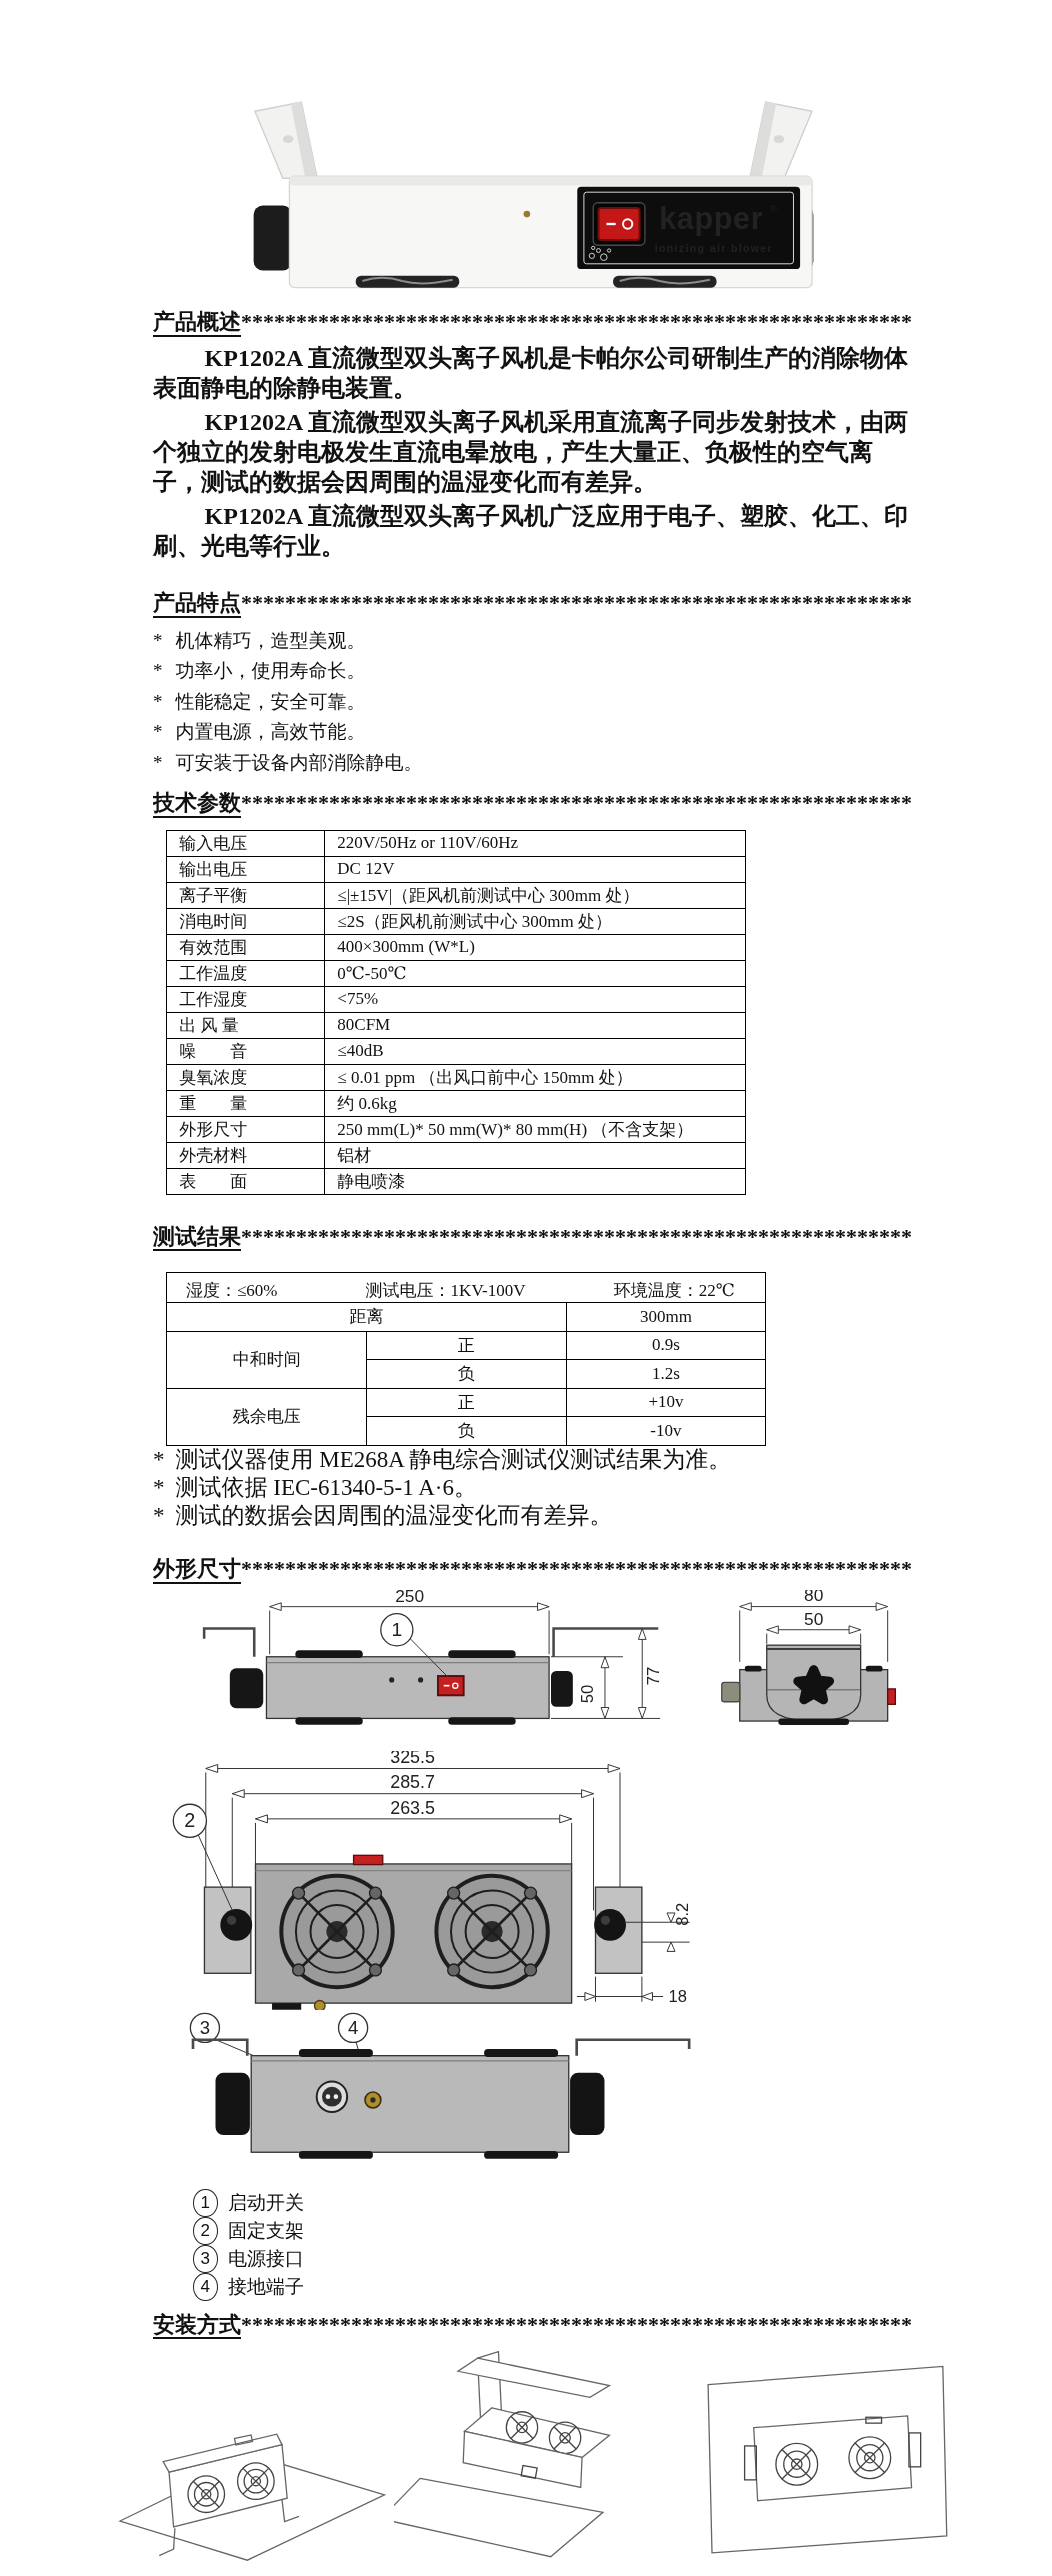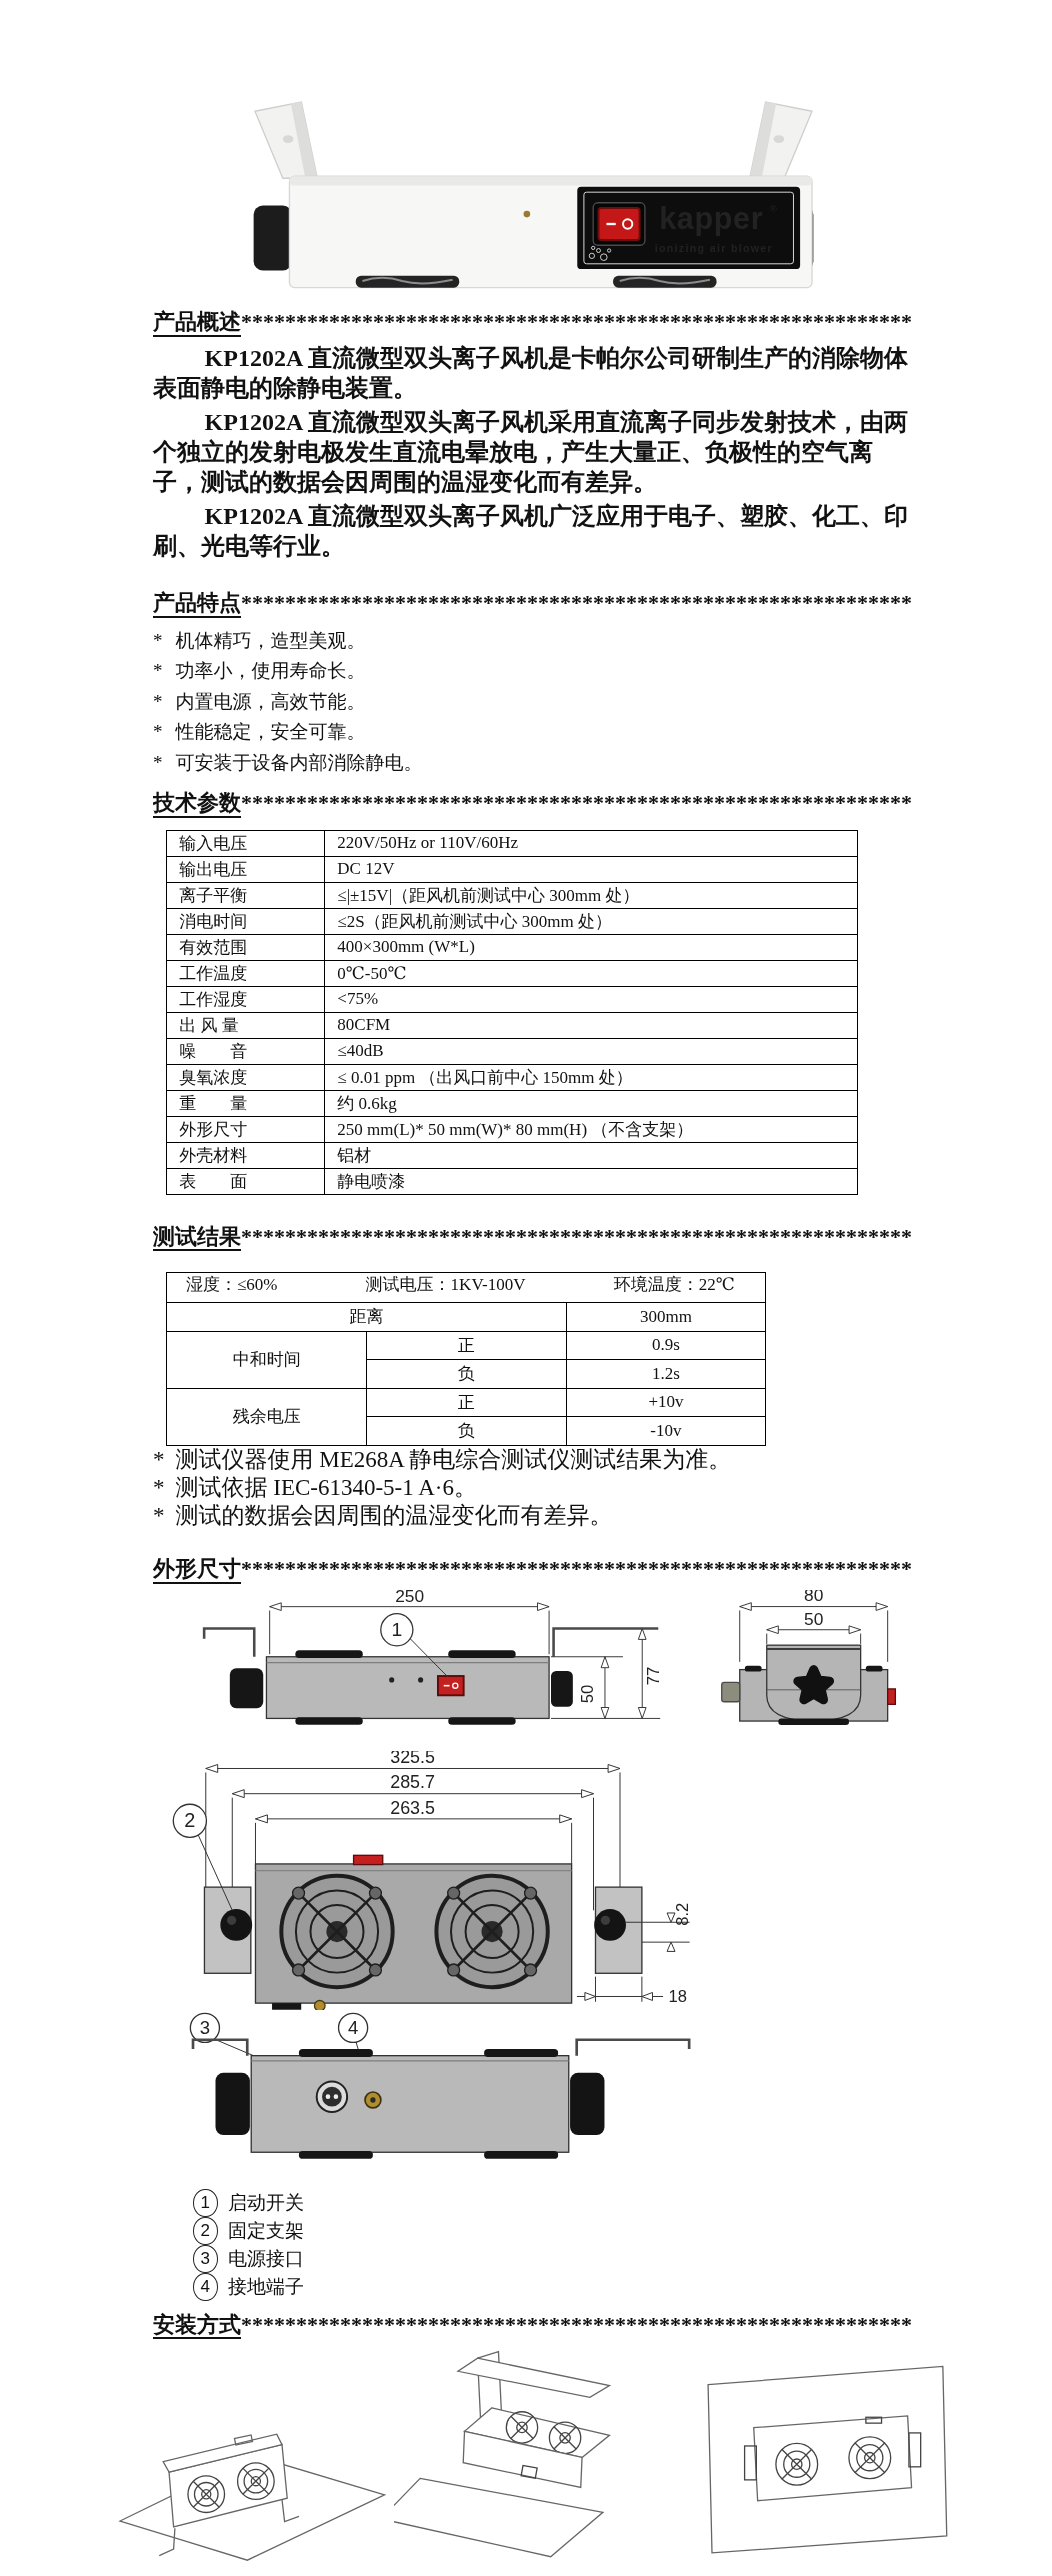--- a/index.html
+++ b/index.html
@@ -12,30 +12,30 @@
   .sec-head{margin:16px 0 0;font-weight:bold;font-size:22px;white-space:nowrap;overflow:hidden;line-height:34px;height:34px;}
   .sec-title{border-bottom:2px solid #111;padding-bottom:0.7px;}
   .stars{letter-spacing:0px;font-weight:bold;}
   
   .para{font-size:24px;line-height:30px;margin:4px 0 0;text-indent:2.15em;font-weight:bold;}
   
   .feat{font-size:19px;line-height:20px;margin:10.6px 0 0;}
   .feat .b{display:inline-block;width:22.5px;}
   
   table{border-collapse:collapse;table-layout:fixed;}
-  .spec-table{width:692px;margin:9.3px 0 0 13.3px;}
+  .spec-table{width:580px;margin:9.3px 0 0 13.3px;}
   .spec-table td{border:1.3px solid #000;height:25px;font-size:17px;padding:0 0 0 12px;overflow:hidden;white-space:nowrap;}
   .spec-table td.lbl{width:145px;}
   .cond-box{width:597px;margin:13.3px 0 0 13.3px;height:29px;border:1.3px solid #000;
             display:flex;align-items:center;justify-content:center;font-size:18.6px;}
   .test-table{width:600px;margin:18.6px 0 0 13.3px;}
   .test-table td{border:1.3px solid #000;font-size:17px;text-align:center;padding:0;overflow:hidden;}
   .test-table .r1{height:29px;}
   .test-table .r{height:28.5px;}
-  .cond-row{display:flex;justify-content:space-between;padding:0 30.5px 0 18.6px;align-items:flex-start;height:29px;}
+  .cond-row{display:flex;justify-content:space-between;padding:0 30.5px 0 18.6px;align-items:flex-end;height:29px;}
   .c1{width:123px;} .c2{width:131px;}
   
   .note{font-size:23px;line-height:28px;margin:0;font-family:Liberation Serif, serif;}
   .note:first-of-type{margin-top:13.3px;}
   .note .b{display:inline-block;width:22.5px;}
   
   .draw-row1{display:flex;align-items:flex-start;margin:4px 0 0 46px;gap:20px;}
   .draw-c{margin:5.3px 0 0 13.3px;}
   .draw-d{margin:0 0 0 13.3px;}
   svg text{font-family:"Liberation Sans","DejaVu Sans",sans-serif;fill:#222;}
@@ -114,22 +114,22 @@
   </div>
   <p class="para">KP1202A 直流微型双头离子风机是卡帕尔公司研制生产的消除物体表面静电的除静电装置。</p>
   <p class="para">KP1202A 直流微型双头离子风机采用直流离子同步发射技术，由两个独立的发射电极发生直流电晕放电，产生大量正、负极性的空气离子，测试的数据会因周围的温湿变化而有差异。</p>
   <p class="para">KP1202A 直流微型双头离子风机广泛应用于电子、塑胶、化工、印刷、光电等行业。</p>
 
   <div class="sec-head" style="margin-top:25px;">
     <span class="sec-title">产品特点</span><span class="stars">*******************************************************************************************</span>
   </div>
   <div class="feat"><span class="b">*</span><span>机体精巧，造型美观。</span></div>
   <div class="feat"><span class="b">*</span><span>功率小，使用寿命长。</span></div>
+  <div class="feat"><span class="b">*</span><span>性能稳定，安全可靠。</span></div>
   <div class="feat"><span class="b">*</span><span>内置电源，高效节能。</span></div>
-  <div class="feat"><span class="b">*</span><span>性能稳定，安全可靠。</span></div>
   <div class="feat"><span class="b">*</span><span>可安装于设备内部消除静电。</span></div>
 
   <div class="sec-head" style="margin-top:13.3px;">
     <span class="sec-title">技术参数</span><span class="stars">*******************************************************************************************</span>
   </div>
   <table class="spec-table">
     <tbody>
       <tr>
           <td class="lbl">输入电压</td>
           <td>220V/50Hz or 110V/60Hz</td>

